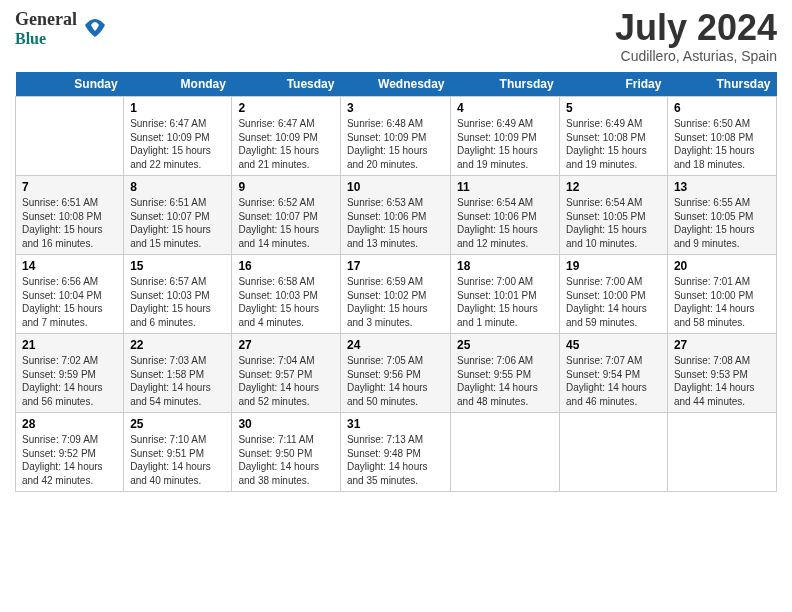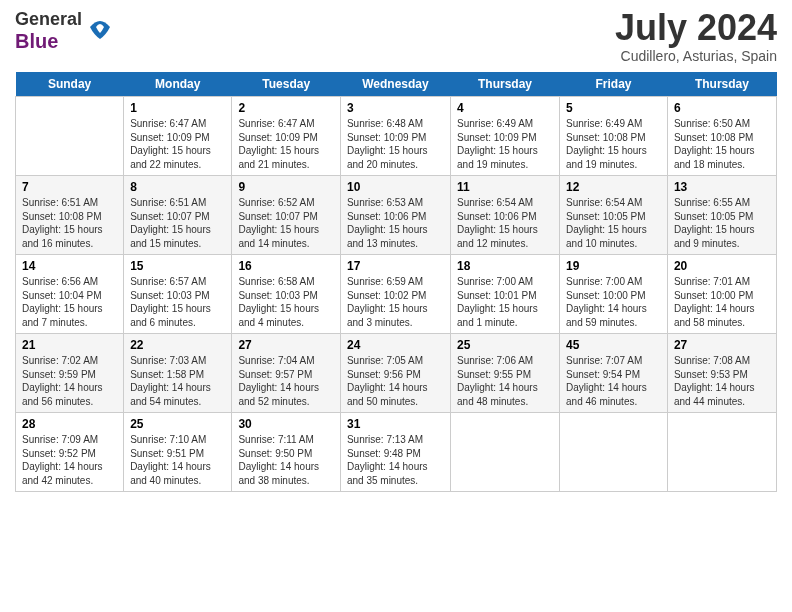--- a/index.html
+++ b/index.html
@@ -16,35 +16,36 @@
     }
     .header {
       display: flex;
       justify-content: space-between;
       align-items: flex-start;
       margin-bottom: 8px;
     }
     .logo {
       display: flex;
       align-items: center;
+      font-family: Liberation Serif, serif;
     }
     .logo-text {
       display: flex;
       flex-direction: column;
       line-height: 1.1;
     }
     .logo-general {
       font-size: 18px;
       font-weight: bold;
       color: #333;
     }
     .logo-blue {
-      font-size: 20px;
-      font-weight: bold;
-      color: #701a75;
+      font-size: 16px;
+      font-weight: bold;
+      color: #0f766e;
     }
     .logo-icon {
       width: 28px;
       height: 28px;
       margin-left: 4px;
       position: relative;
       top: -4px;
     }
     .title-section {
       text-align: right;
@@ -62,21 +63,21 @@
     }
     table {
       width: 100%;
       border-collapse: collapse;
       font-size: 10.5px;
     }
     th {
       background-color: #1a6db5;
       color: #fff;
       padding: 5px 6px;
-      text-align: center;
+      text-align: right;
       font-size: 12px;
       font-weight: bold;
     }
     td {
       border: 1px solid #ccc;
       padding: 4px 6px;
       vertical-align: top;
       width: 113px;
       min-height: 80px;
     }

